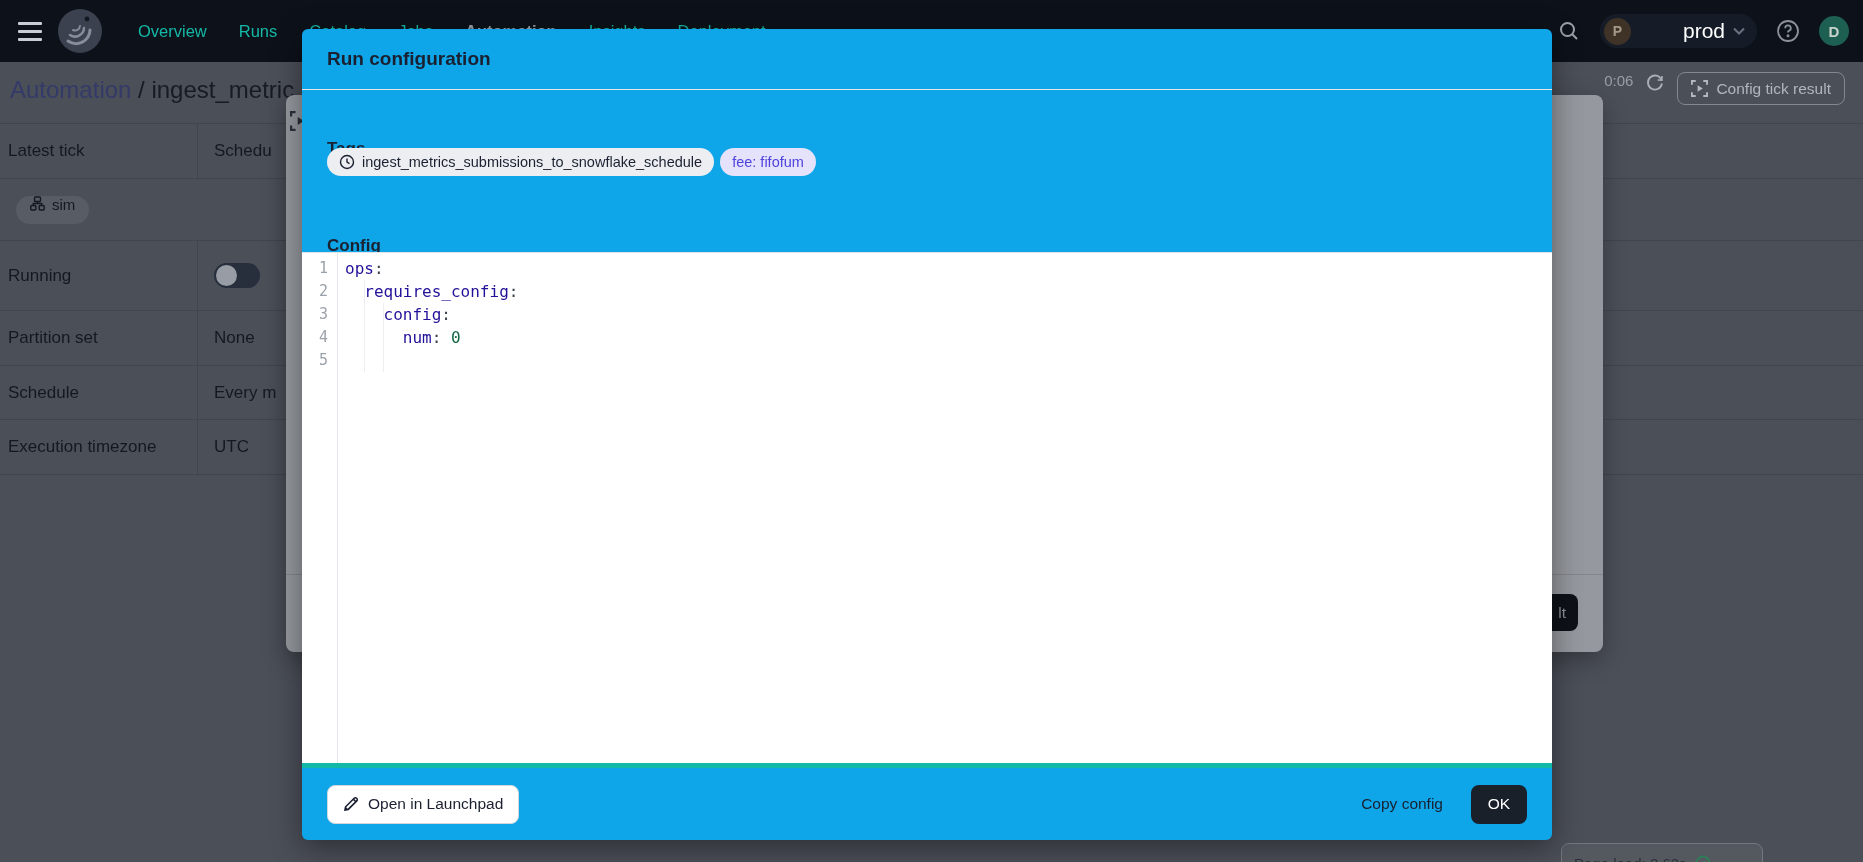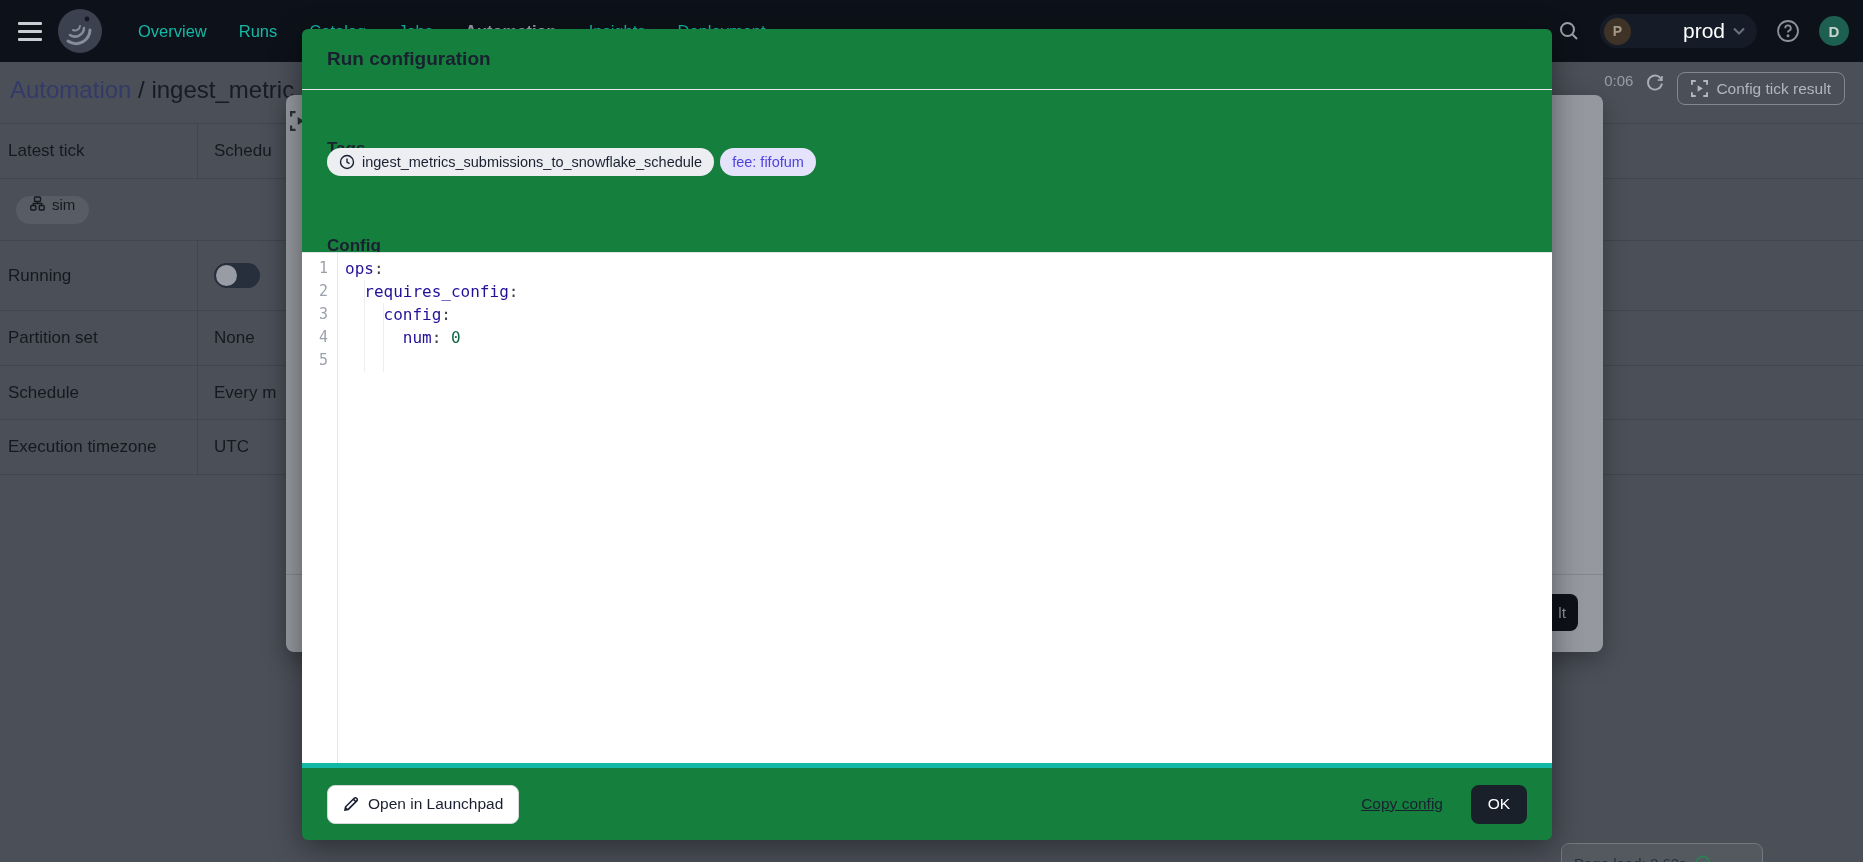--- a/index.html
+++ b/index.html
@@ -58,21 +58,21 @@
   
   .behind-dialog { position:absolute; left:286px; top:95px; width:1317px; height:557px;
     background:#95989e; border-radius:8px; z-index:5; box-shadow:0 8px 24px rgba(0,0,0,0.30); }
   .behind-dialog .bd-icon { position:absolute; left:4px; top:16px; }
   .behind-dialog .bd-divider { position:absolute; left:0; right:0; top:479px; height:1px; background:#83868c; }
   .behind-dialog .bd-btn { position:absolute; top:499px; right:25px; width:140px; height:37px;
     background:#0e1218; border-radius:8px; display:flex; align-items:center; justify-content:flex-end;
     padding-right:12px; color:#8e939b; font-size:15.5px; cursor:pointer; }
 
   
-  .modal { position:absolute; left:302px; top:29px; width:1250px; height:811px; background:#15803d;
+  .modal { position:absolute; left:302px; top:29px; width:1250px; height:811px; background:#0ea5e9;
     border-radius:6px; z-index:30; box-shadow:0 8px 30px rgba(0,0,0,0.42); }
   .m-title { position:absolute; left:0; top:0; width:100%; height:61px; display:flex; align-items:center;
     padding-left:25px; font-size:19px; font-weight:600; color:#1a2030; border-bottom:1px solid #e6e8eb; }
   .m-heading { position:absolute; left:25px; font-size:17px; font-weight:700; color:#1a2030; }
   .m-tags { position:absolute; left:25px; top:119px; display:flex; gap:6px; }
   .tag { height:28px; border-radius:14px; display:flex; align-items:center; gap:7px; padding:0 12px;
     font-size:14.5px; background:#eceef2; color:#1b2130; white-space:nowrap; }
   .tag.user { background:#e5e2fc; color:#4f43dd; }
 
   .m-editor { position:absolute; left:0; top:223px; width:100%; height:511px; border-top:1px solid #dfe2e7;
@@ -86,21 +86,21 @@
   .codebox .key { color:#221199; }
   .codebox .pun { color:#3a414b; }
   .codebox .num { color:#116644; }
   .indent-guide { position:absolute; width:1px; background:#eceef2; }
 
   .m-footer { position:absolute; left:0; bottom:0; width:100%; height:77px; border-top:5px solid #14b8a6;
     display:flex; align-items:center; padding:0 25px; }
   .btn-outline { height:39px; border:1px solid #d3d7dc; border-radius:8px; background:#fff;
     display:flex; align-items:center; gap:9px; padding:0 15px; font-size:15.5px; font-weight:500;
     color:#1a2030; cursor:pointer; }
-  .btn-text { margin-left:auto; font-size:15.5px; font-weight:500; color:#1a2030; cursor:pointer;text-decoration:underline; }
+  .btn-text { margin-left:auto; font-size:15.5px; font-weight:500; color:#1a2030; cursor:pointer; }
   .btn-dark { margin-left:28px; height:39px; min-width:56px; border-radius:8px; background:#192029;
     color:#ffffff; font-size:15.5px; font-weight:500; display:flex; align-items:center;
     justify-content:center; padding:0 14px; cursor:pointer; border:none; }
 </style>
 </head>
 <body>
 
 <div class="page-bg"></div>
 
 <div class="topnav">

